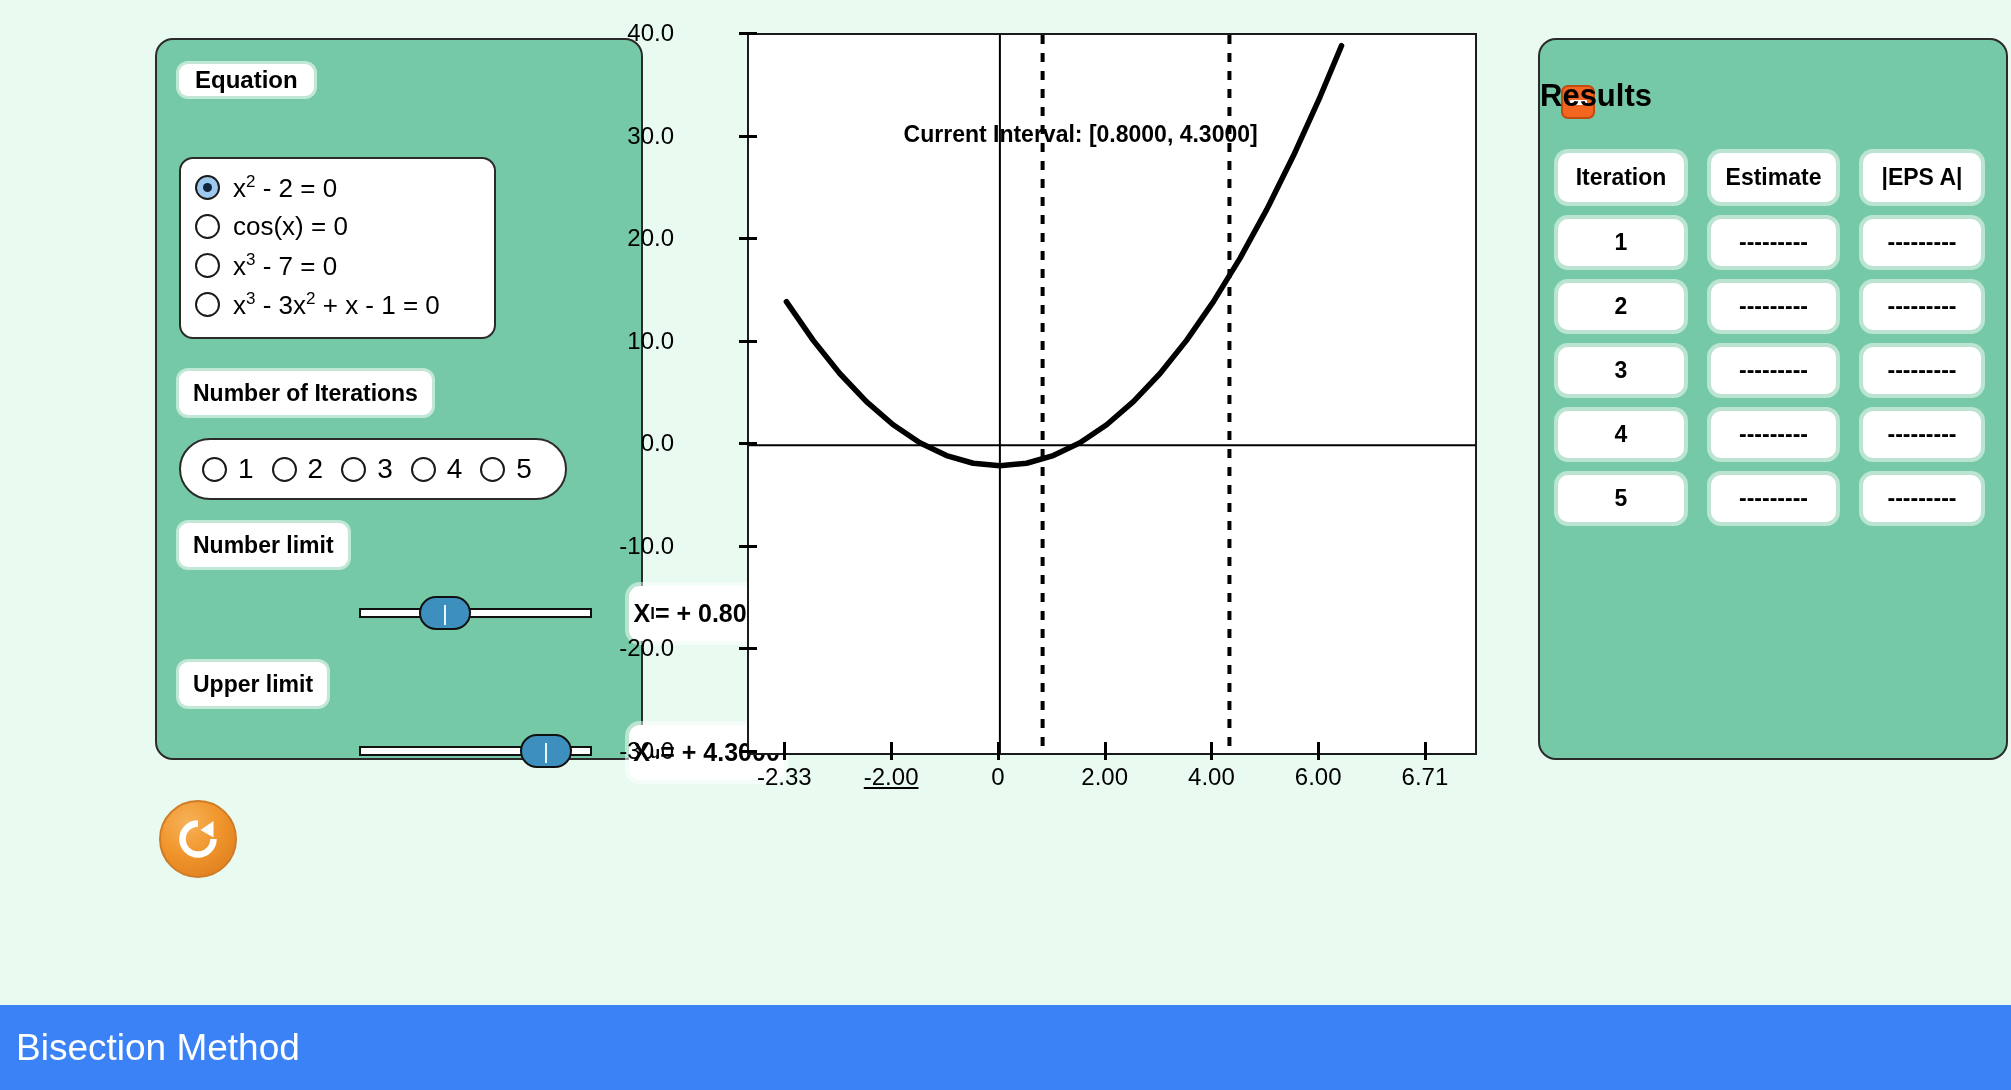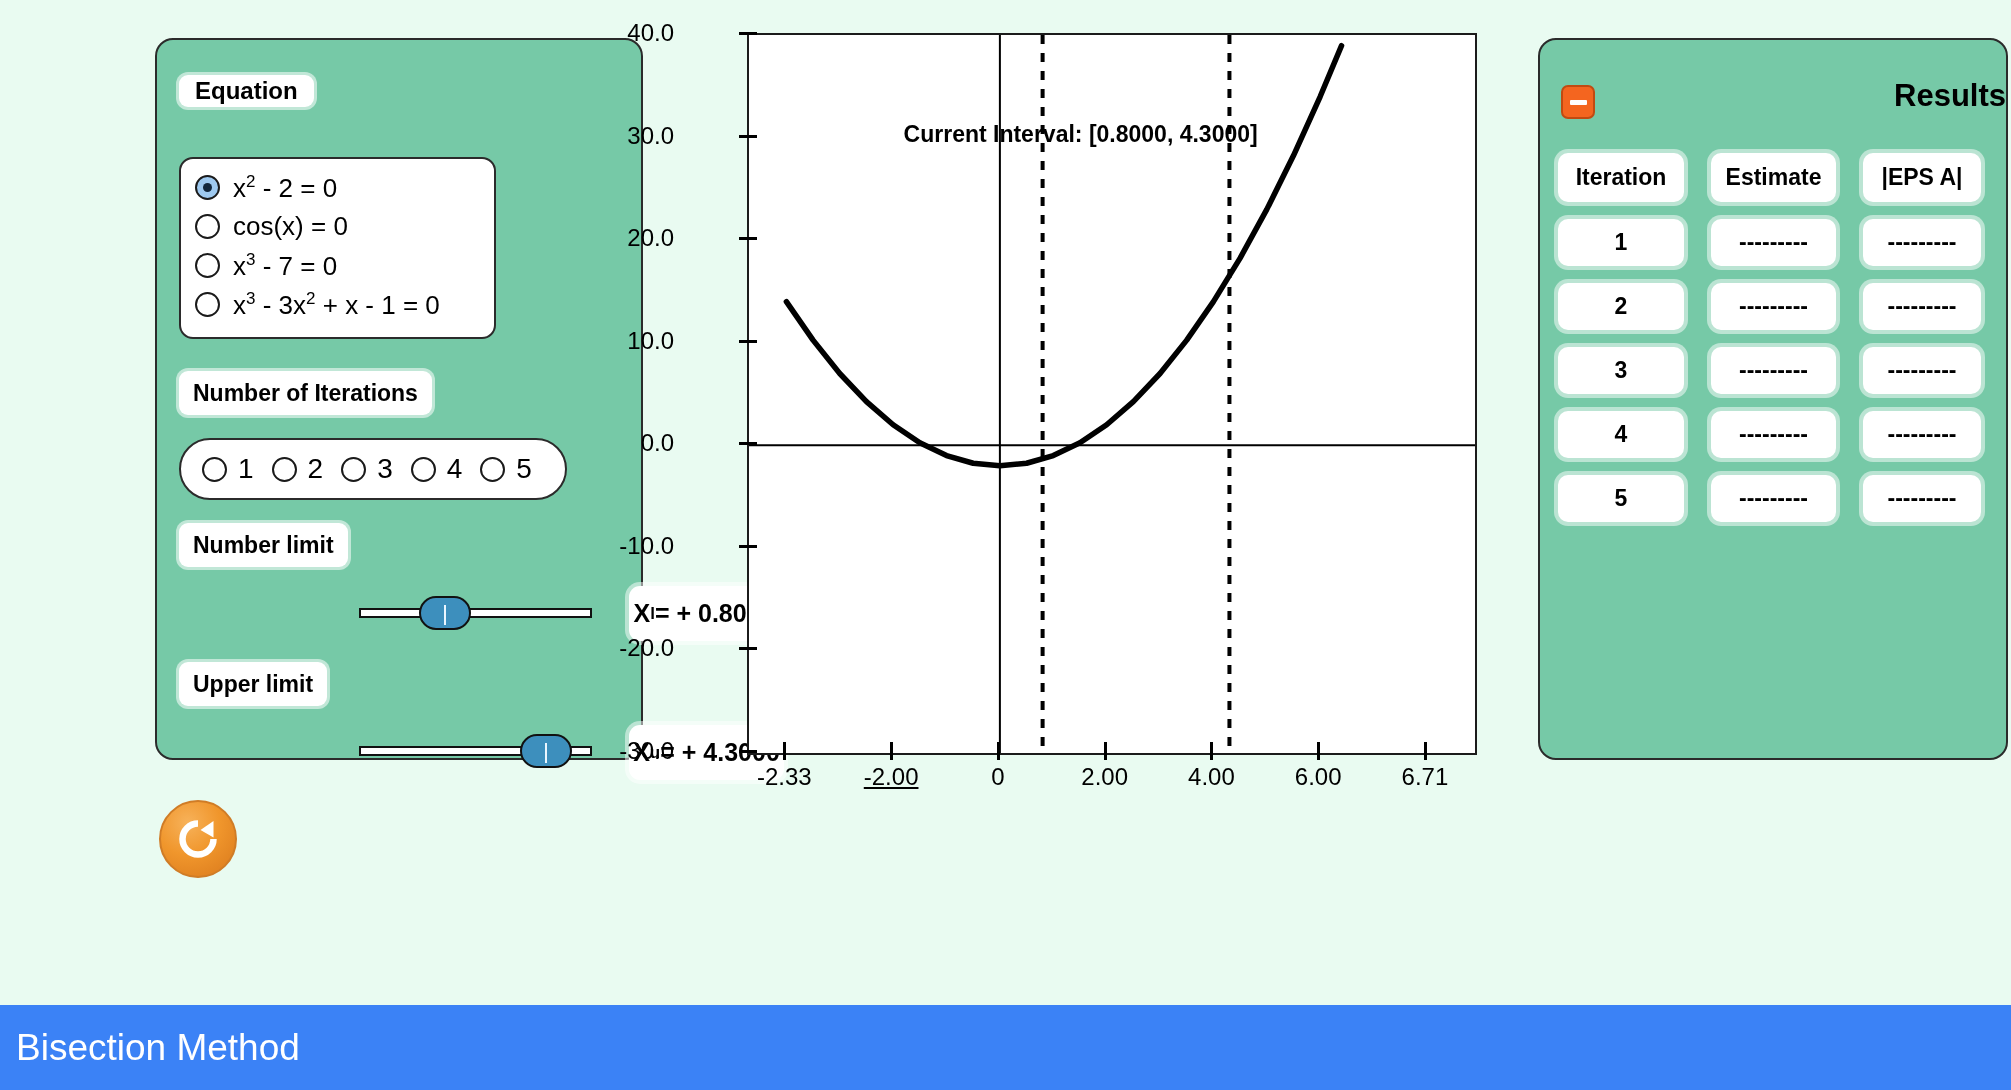--- a/index.html
+++ b/index.html
@@ -15,21 +15,21 @@
   }
   
   .chip{
     background:#ffffff;border-radius:9px;display:inline-flex;
     align-items:center;justify-content:center;color:#000;
     font-weight:bold;box-sizing:border-box;
     box-shadow:0 0 0 3px rgba(255,255,255,.55);
   }
   
   #control-panel{left:155px;top:38px;width:488px;height:722px;}
-  #equation-label{position:absolute;left:22px;top:35px;height:28px;padding:16px 16px;font-size:24px;}
+  #equation-label{position:absolute;left:22px;top:24px;height:28px;padding:16px 16px;font-size:24px;}
   #equation-group{
     position:absolute;left:22px;top:117px;width:317px;height:182px;
     background:#fff;border:2px solid #2b2b2b;border-radius:14px;box-sizing:border-box;
     padding:9px 0 8px 14px;
   }
   .radio-row{display:flex;align-items:center;height:39px;}
   .radio{
     width:25px;height:25px;border-radius:50%;border:2px solid #1a1a1a;
     background:#fff;box-sizing:border-box;flex:0 0 auto;position:relative;
   }
@@ -95,21 +95,21 @@
     position:absolute;top:748px;font-size:24px;color:#000;
     transform:translateX(-50%);white-space:nowrap;
   }
   #interval-annotation{
     position:absolute;top:106px;font-size:23px;font-weight:bold;color:#000;
     transform:translateX(-50%);white-space:nowrap;
   }
   
   #results-panel{left:1538px;top:38px;width:470px;height:722px;}
   #results-title{
-    position:absolute;left:0;top:38px;width:100%;text-align:right;
+    position:absolute;left:0;top:38px;width:100%;text-align:left;
     font-size:31px;font-weight:bold;color:#000;
   }
   #minimize-button{
     position:absolute;left:21px;top:45px;width:34px;height:34px;border-radius:7px;
     background:#f4651f;border:2px solid #c14a11;box-sizing:border-box;cursor:pointer;
     display:flex;align-items:center;justify-content:center;
   }
   #minimize-button .bar{width:17px;height:5px;background:#fff;border-radius:1px;}
   #results-table{position:absolute;left:18px;top:113px;width:440px;}
   .res-row{display:flex;margin-bottom:17px;}

